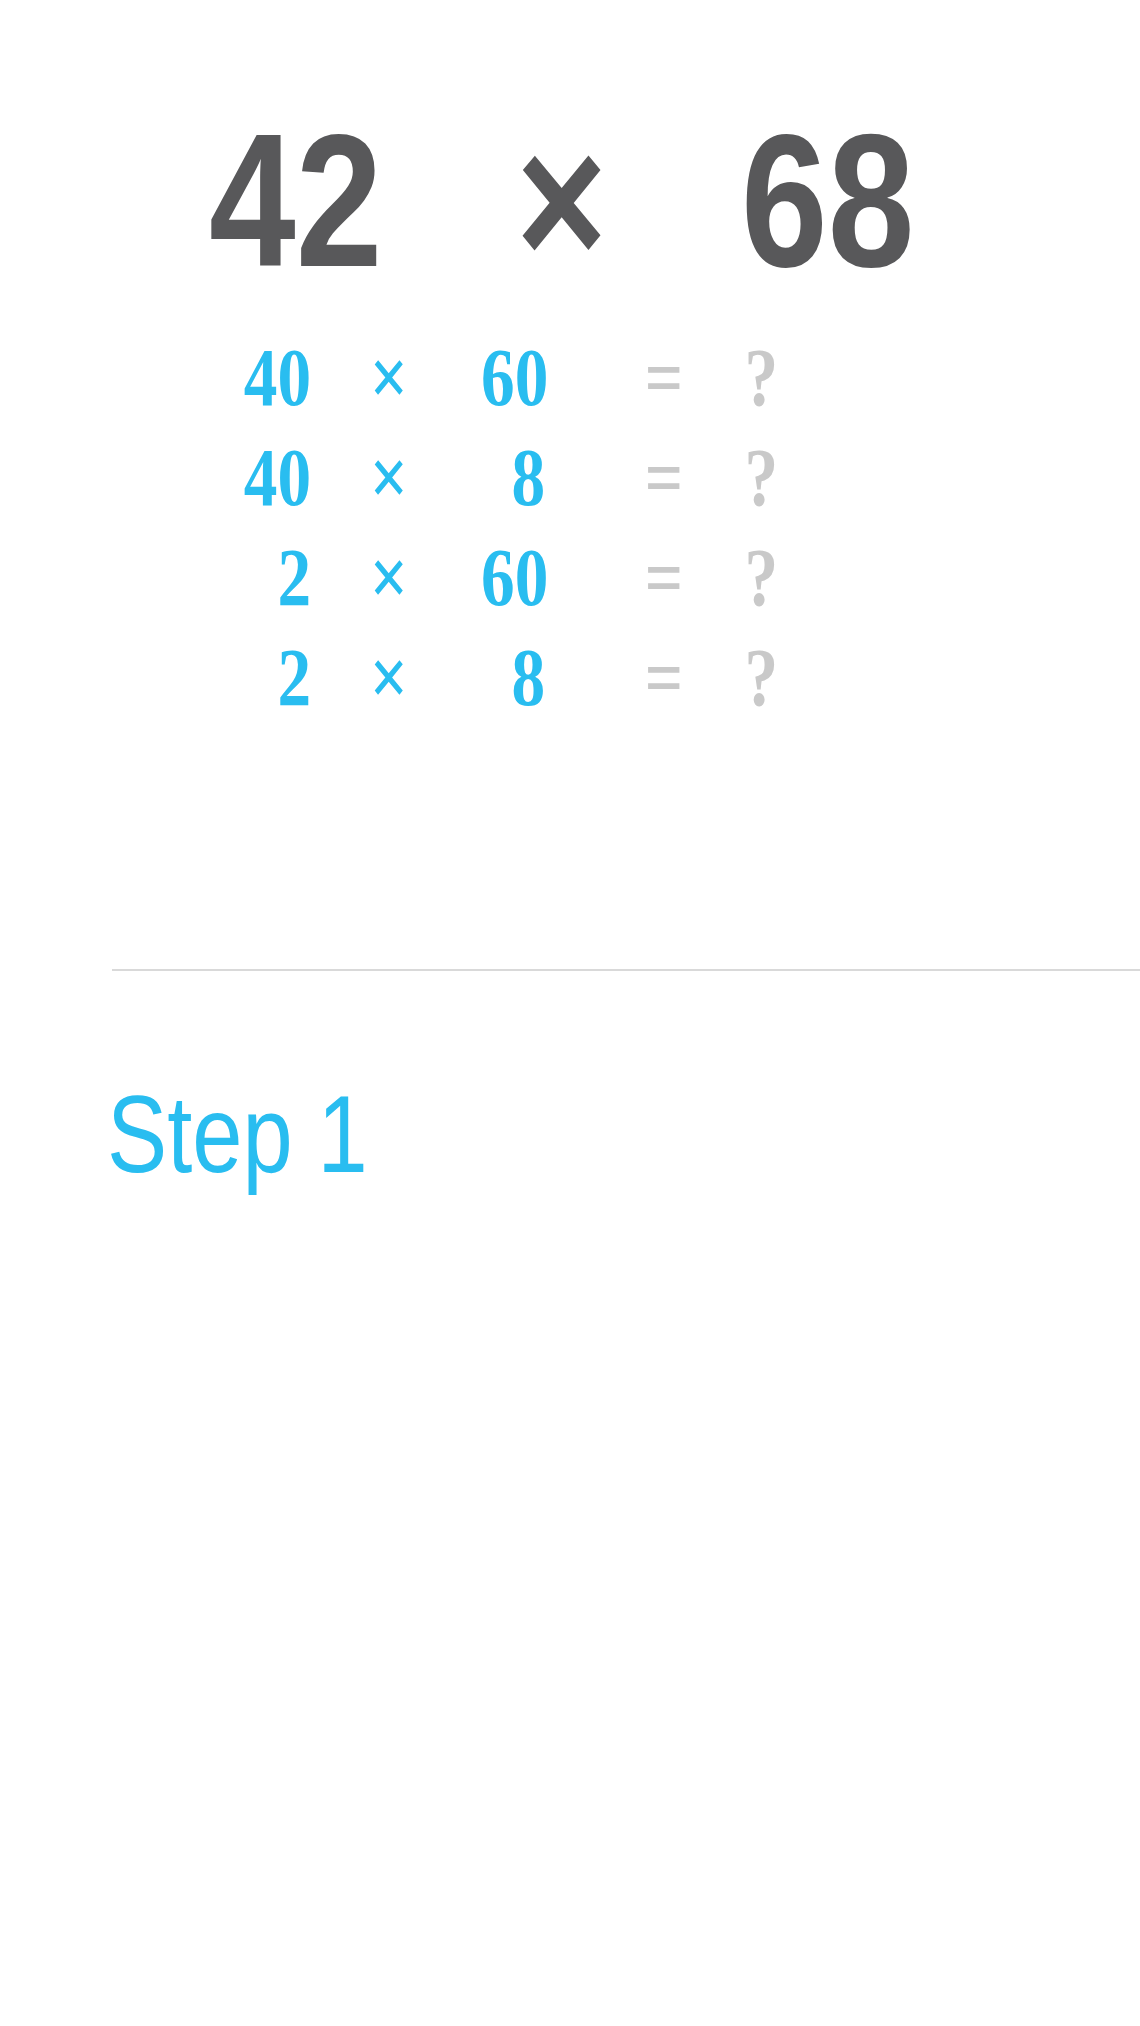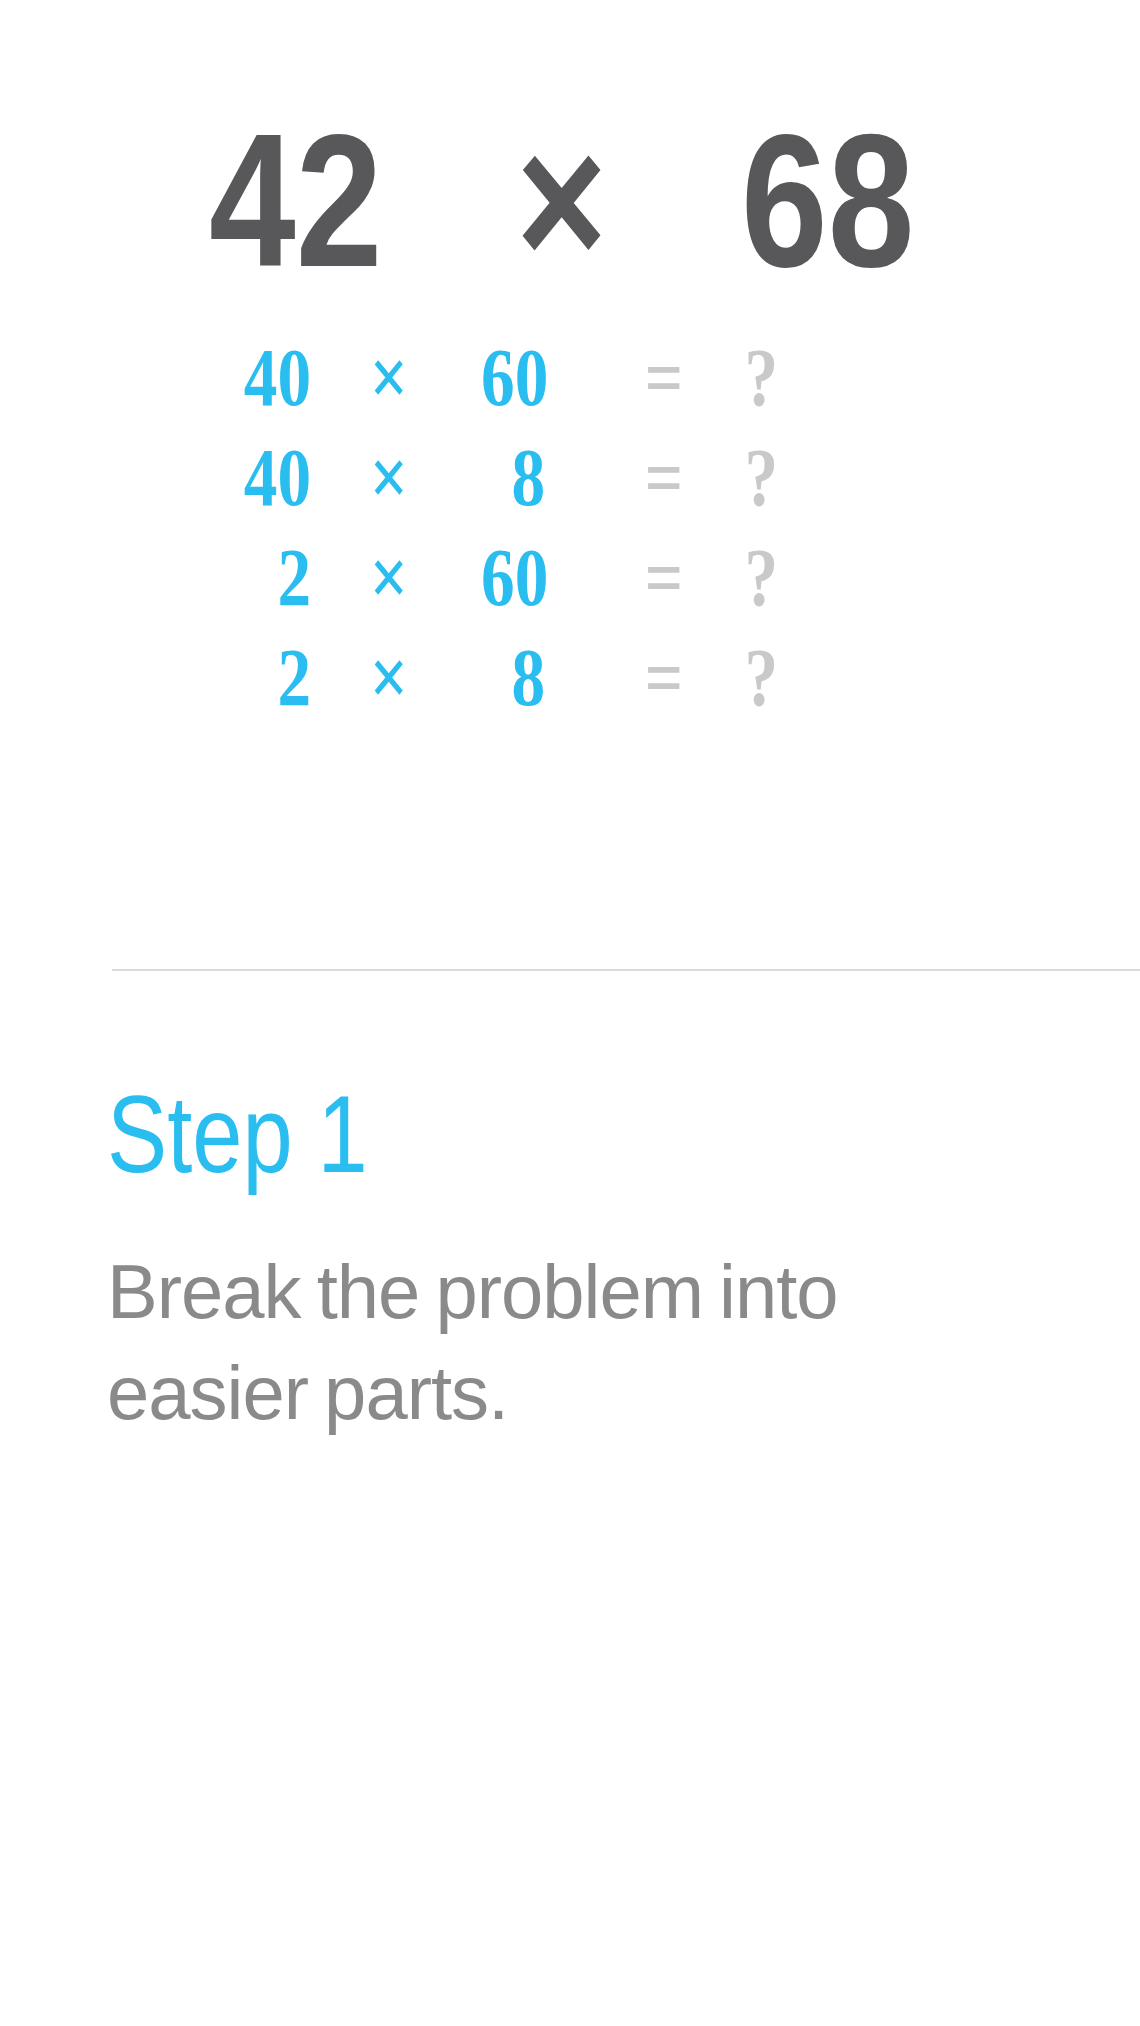--- a/index.html
+++ b/index.html
@@ -153,15 +153,14 @@
       <div class="cell eq">=</div>
       <div class="cell q">?</div>
     </div>
 
   </div>
 
   <div class="divider"></div>
 
   <div class="step-title">Step 1</div>
 
-  <div class="step-desc">Break the problem into easier parts.</div>
 
 </div>
 
 </body></html>

